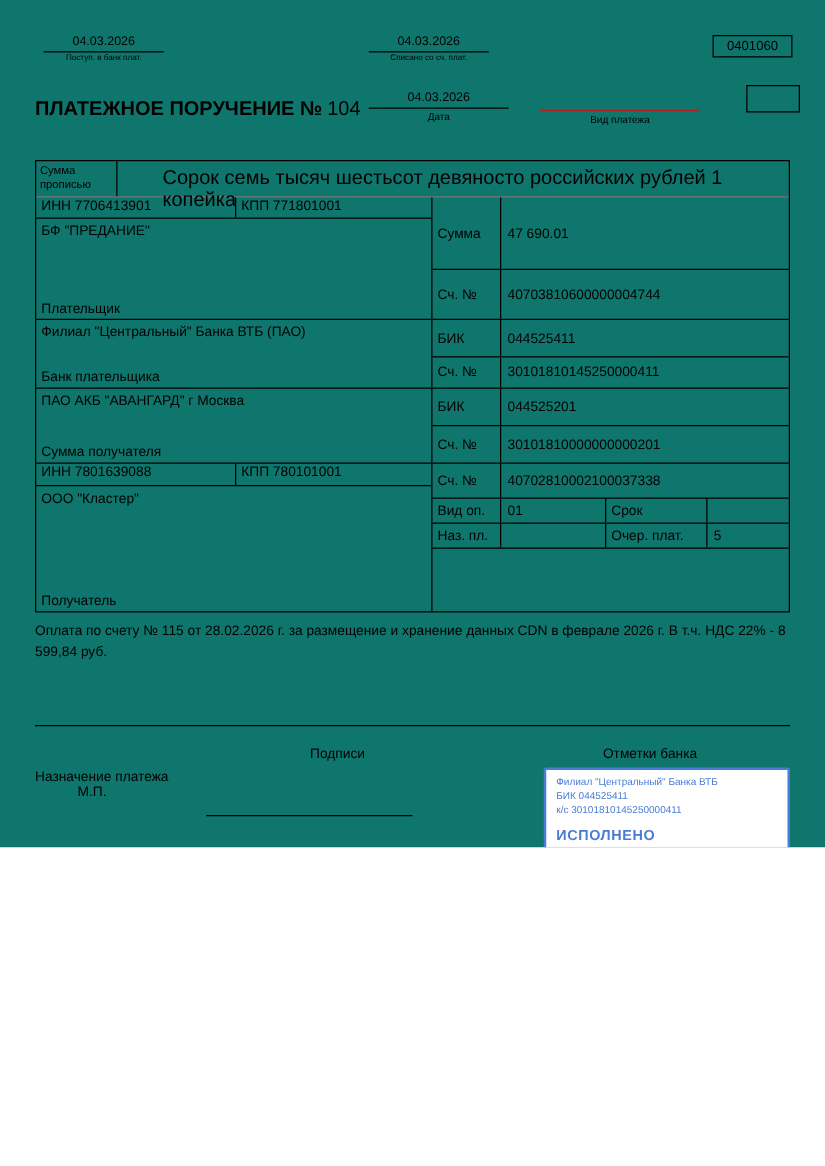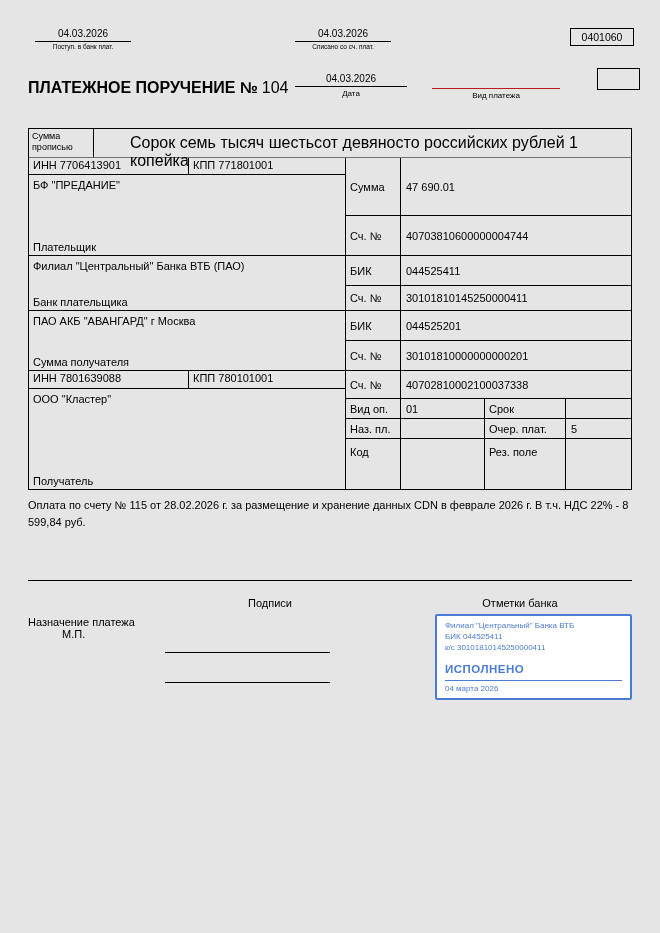--- a/index.html
+++ b/index.html
@@ -1,18 +1,18 @@
 <!DOCTYPE html>
 <html><head>
 <meta charset="utf-8">
 <style>
   * { margin:0; padding:0; box-sizing:border-box; }
   html,body { background:#ffffff; }
   .page {
-    position:relative; width:660px; height:933px; background:#e5e5e5;
+    position:relative; width:660px; height:678px; background:#0f766e;
     font-family:"Liberation Sans", sans-serif; color:#000; font-size:11px;
     overflow:hidden;
   }
   .abs { position:absolute; }
   .bold { font-weight:bold; }
   .tiny { font-size:6.5px; text-align:center; padding-top:1px; }
   .cap8 { font-size:8px; text-align:center; padding-top:2px; }
   .dateval {
     font-size:10px; text-align:center; padding-bottom:2px;
     border-bottom:1px solid #000;
@@ -163,26 +163,20 @@
           <div class="q2">01</div>
           <div class="q3">Срок</div>
           <div class="q4"></div>
         </div>
         <div class="rrow" style="height:20px;">
           <div class="q1">Наз. пл.</div>
           <div class="q2"></div>
           <div class="q3">Очер. плат.</div>
           <div class="q4">5</div>
         </div>
-        <div class="rrow last top" style="height:50px;">
-          <div class="q1">Код</div>
-          <div class="q2"></div>
-          <div class="q3">Рез. поле</div>
-          <div class="q4"></div>
-        </div>
       </div>
     </div>
   </div>
 
   <div class="abs purpose-text" style="left:28px; top:497px; width:604px;">Оплата по счету № 115 от 28.02.2026 г. за размещение и хранение данных CDN в феврале 2026 г. В т.ч. НДС 22% - 8 599,84 руб.</div>
   <div class="abs hline" style="left:28px; top:580px; width:604px;"></div>
   <div class="abs" style="left:28px; top:616px;">Назначение платежа</div>
 
   <div class="abs" style="left:210px; top:597px; width:120px; text-align:center;">Подписи</div>
   <div class="abs" style="left:455px; top:597px; width:130px; text-align:center;">Отметки банка</div>

